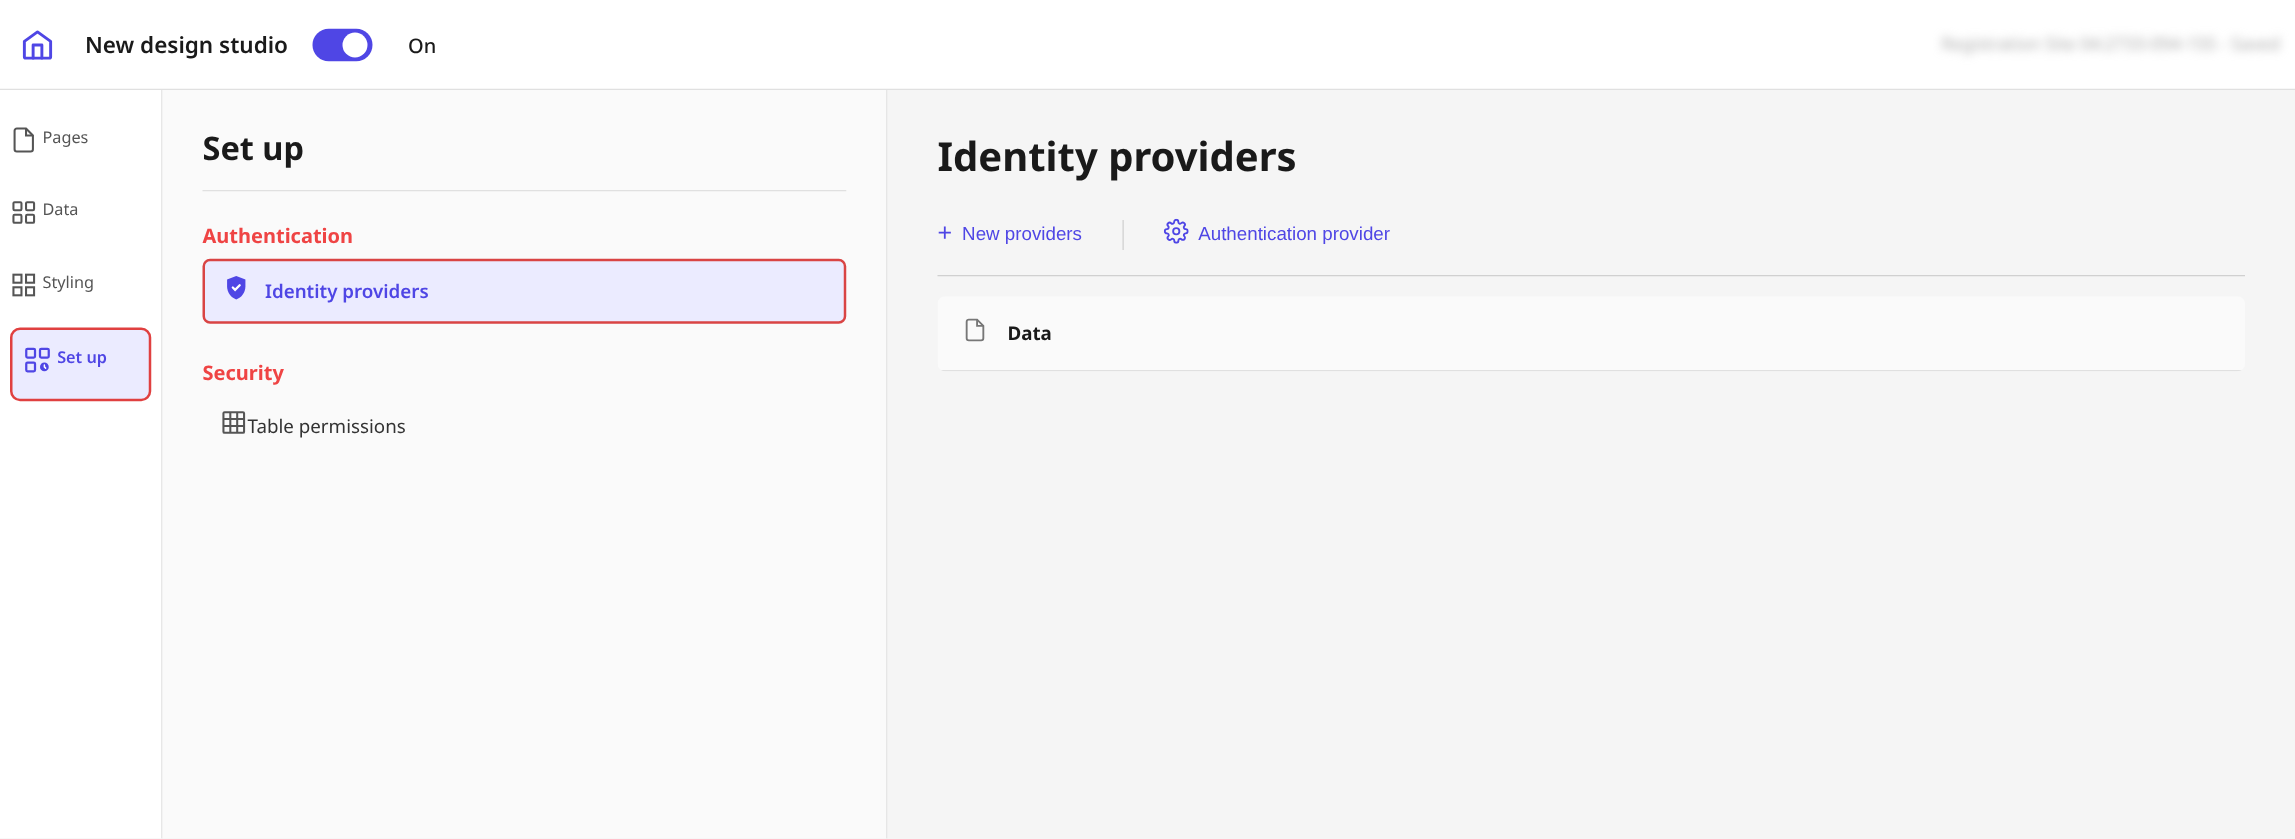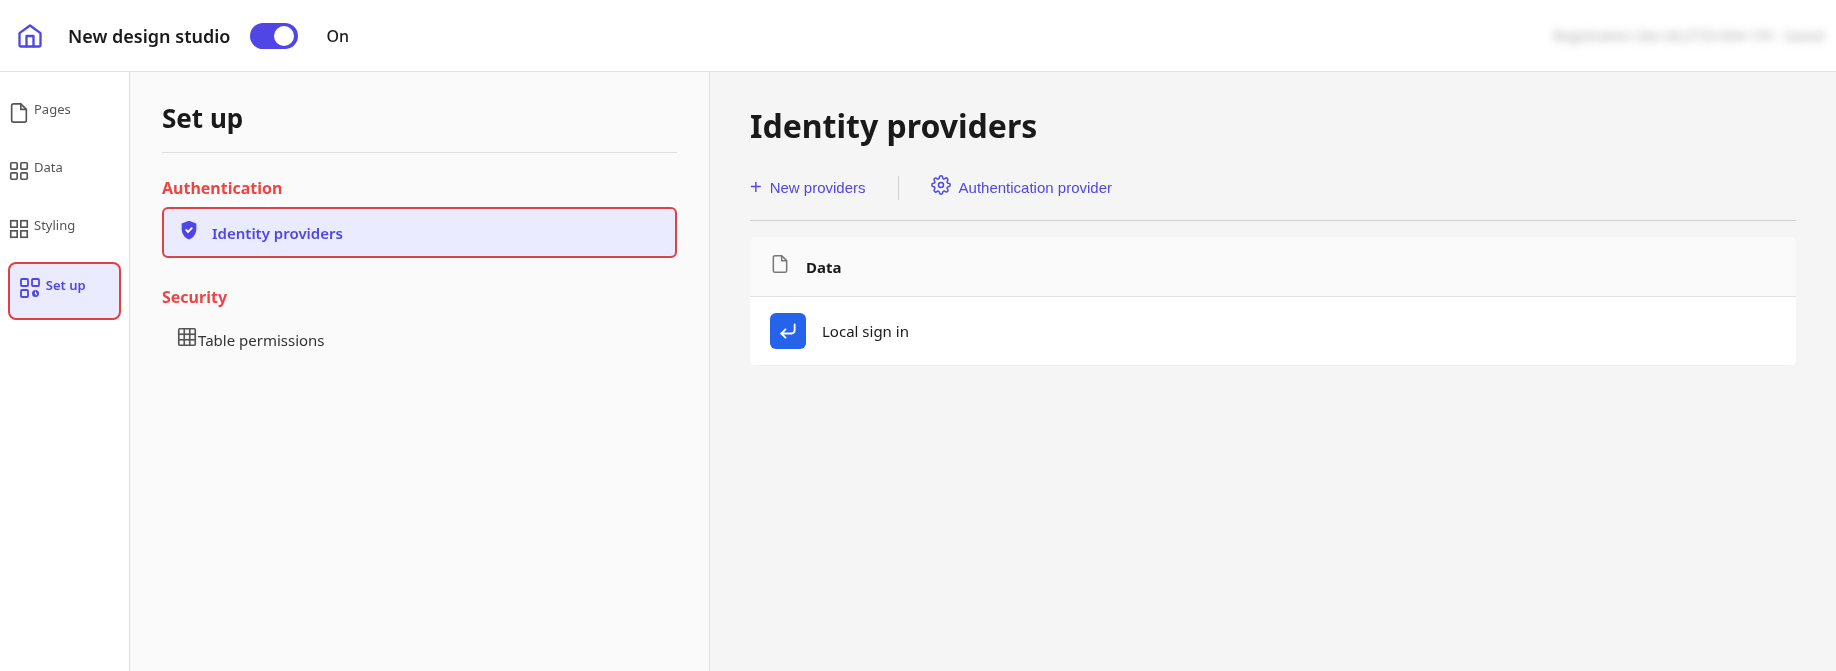--- a/index.html
+++ b/index.html
@@ -392,25 +392,16 @@
     <div class="table-area">
       <div class="table-header-row">
         <span class="col-icon">
           <svg width="20" height="20" viewBox="0 0 24 24" fill="none" stroke="#777" stroke-width="1.8">
             <path d="M14 2H6a2 2 0 00-2 2v16a2 2 0 002 2h12a2 2 0 002-2V8z"></path>
             <polyline points="14 2 14 8 20 8"></polyline>
           </svg>
         </span>
         <span class="col-label">Data</span>
       </div>
-      <div class="table-row">
-        <div class="local-signin-icon">
-          <svg width="20" height="20" viewBox="0 0 24 24" fill="none" stroke="white" stroke-width="2.2" stroke-linecap="round">
-            <polyline points="9 10 4 15 9 20"></polyline>
-            <path d="M20 4v7a4 4 0 01-4 4H4"></path>
-          </svg>
-        </div>
-        <span class="row-label">Local sign in</span>
-      </div>
     </div>
   </div>
 
 </div>
 
 </body></html>

